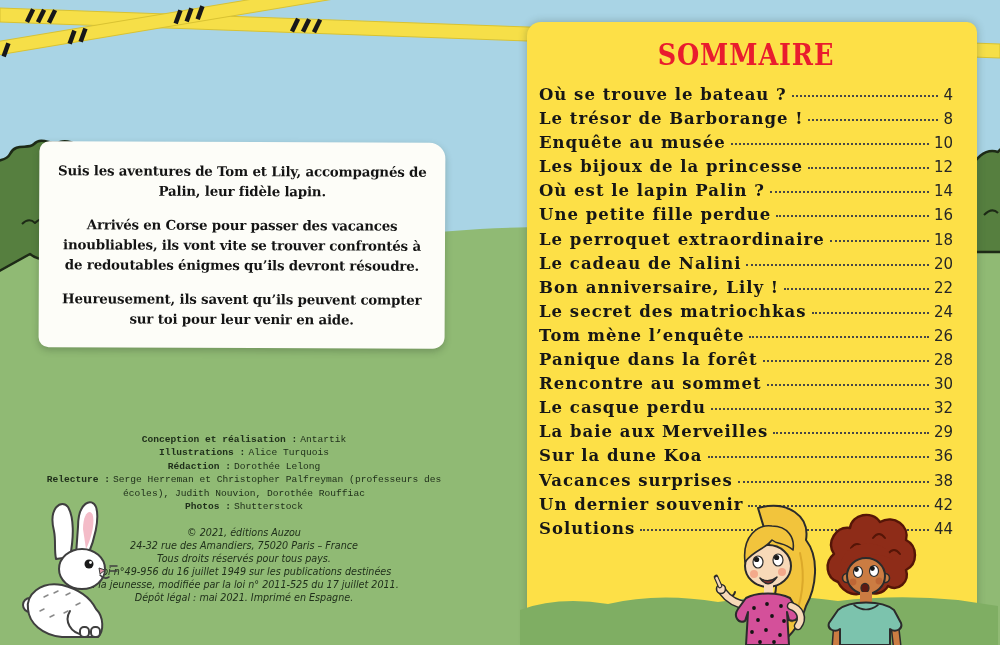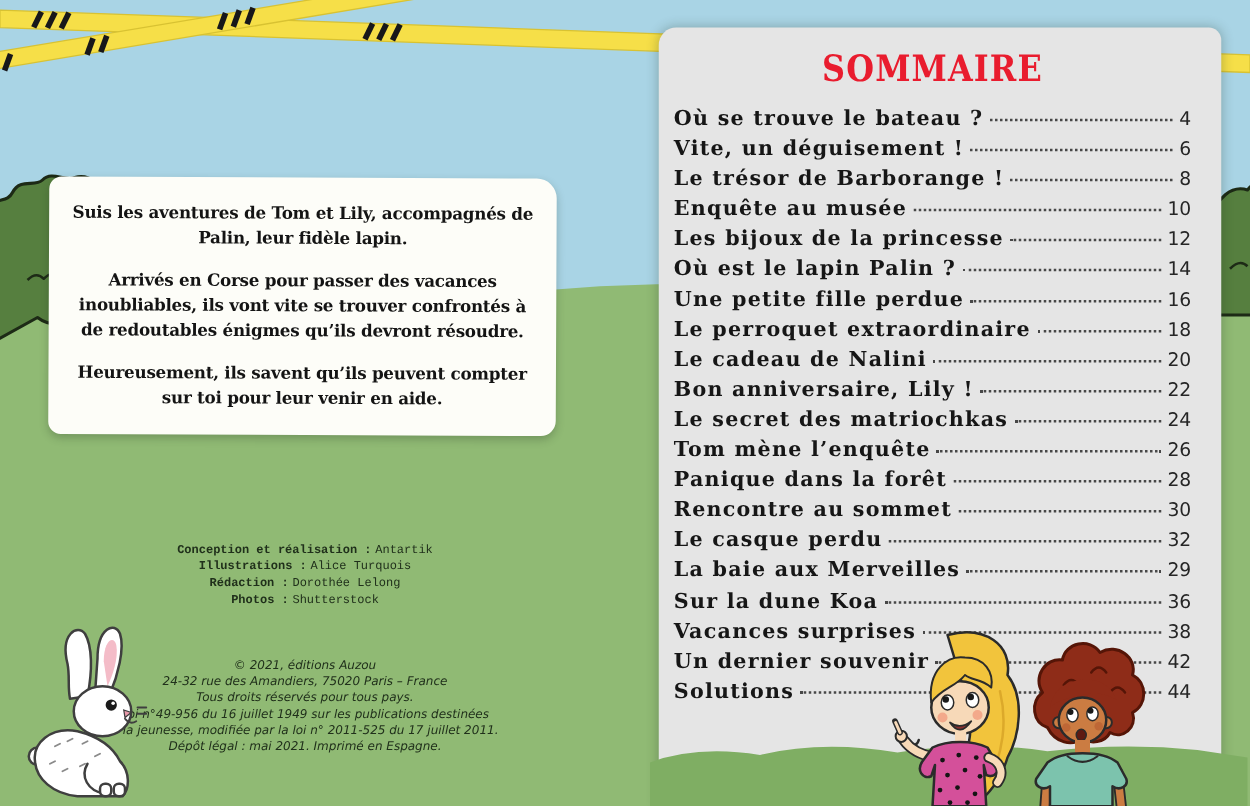--- a/index.html
+++ b/index.html
@@ -29,21 +29,21 @@
   .credits b{margin-right:3px;}
   .legal{
     position:absolute;left:30px;top:526px;width:428px;text-align:center;z-index:2;
     font-family:"DejaVu Sans",sans-serif;font-size:9.6px;line-height:1.36;color:#20301b;font-style:italic;
   }
   .rabbit{position:absolute;left:20px;top:497px;width:120px;height:146px;z-index:3;}
 
   
   .right-card{
     position:absolute;left:527px;top:22px;width:450px;height:623px;
-    background:#e5e5e5;border-radius:14px 10px 0 0;
+    background:#fde047;border-radius:14px 10px 0 0;
     box-shadow:0 0 9px rgba(35,55,35,.30);
     box-sizing:border-box;padding:16px 24px 0 12px;z-index:2;
   }
   .right-card h1{
     margin:0;text-align:center;color:#e91c2e;font-size:29px;font-weight:700;
     letter-spacing:1px;transform:scaleX(.88);transform-origin:center;
     font-family:"DejaVu Serif",serif;
   }
   .toc{margin-top:13px;}
   .toc .row{display:flex;align-items:baseline;height:24.1px;}
@@ -102,20 +102,21 @@
   </div>
 
 <div class="credits">
 
     <div><b>Conception et réalisation :</b><span>Antartik</span></div>
 
     <div><b>Illustrations :</b><span>Alice Turquois</span></div>
 
     <div><b>Rédaction :</b><span>Dorothée Lelong</span></div>
 
+    <div><b>Relecture :</b><span>Serge Herreman et Christopher Palfreyman (professeurs des écoles), Judith Nouvion, Dorothée Rouffiac</span></div>
 
     <div><b>Photos :</b><span>Shutterstock</span></div>
   </div>
 
 <div class="legal">
 
     <div>© 2021, éditions Auzou</div>
 
     <div>24-32 rue des Amandiers, 75020 Paris – France</div>
 
@@ -155,25 +156,20 @@
 <div class="right-card">
   <h1>SOMMAIRE</h1>
   <div class="toc">
 
       <div class="row">
         <span class="t">Où se trouve le bateau ?</span>
         <span class="dots"></span>
         <span class="p">4</span>
       </div>
 
-      <div class="row">
-        <span class="t">Vite, un déguisement !</span>
-        <span class="dots"></span>
-        <span class="p">6</span>
-      </div>
 
       <div class="row">
         <span class="t">Le trésor de Barborange !</span>
         <span class="dots"></span>
         <span class="p">8</span>
       </div>
 
       <div class="row">
         <span class="t">Enquête au musée</span>
         <span class="dots"></span>

